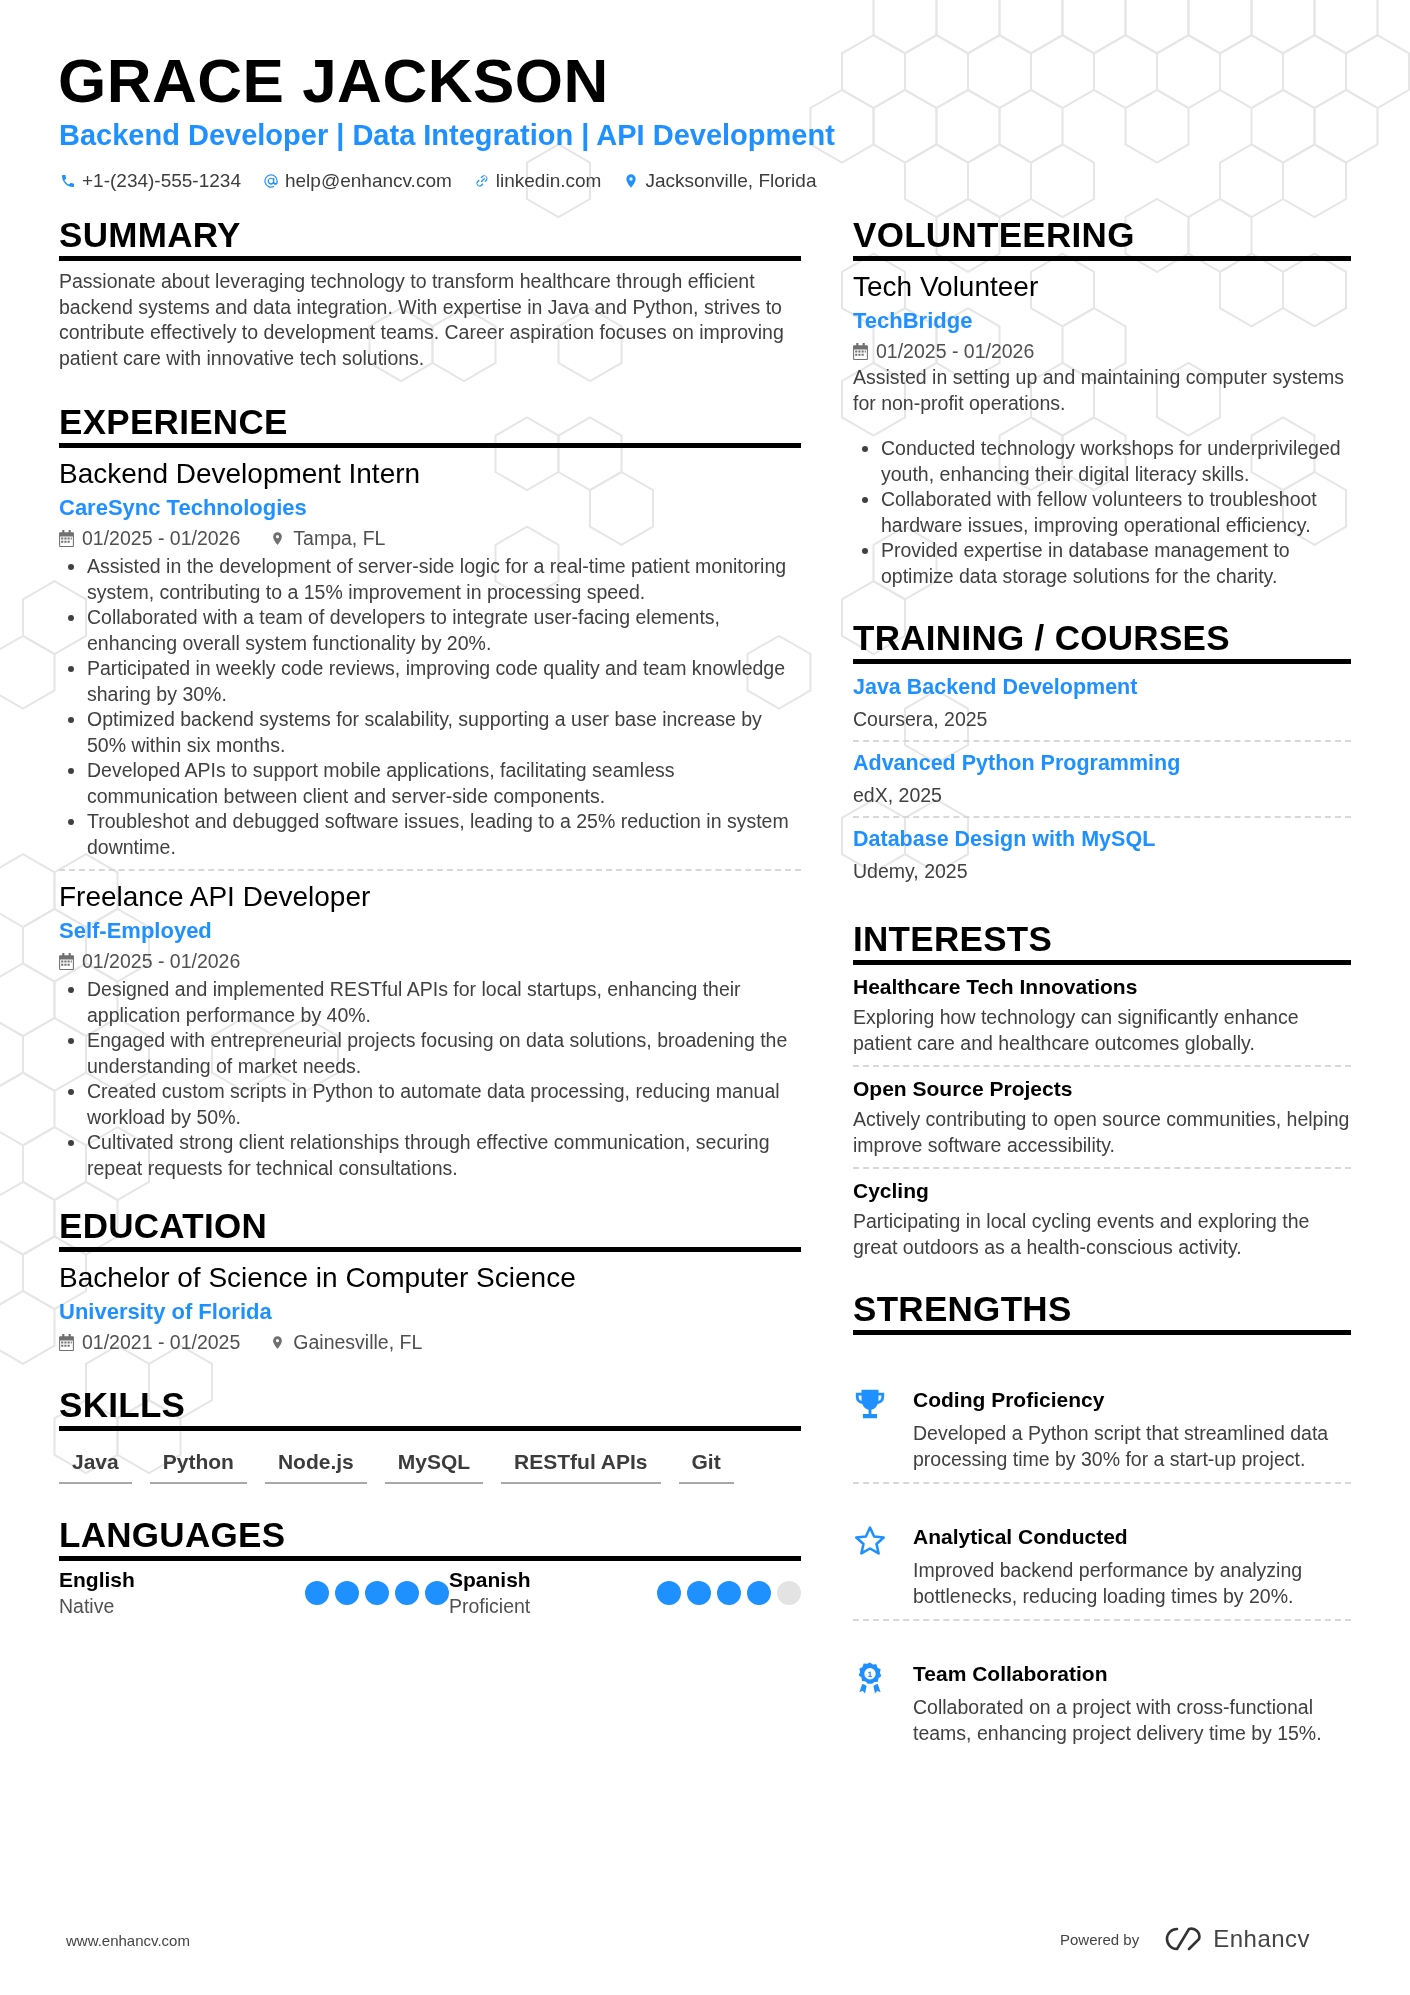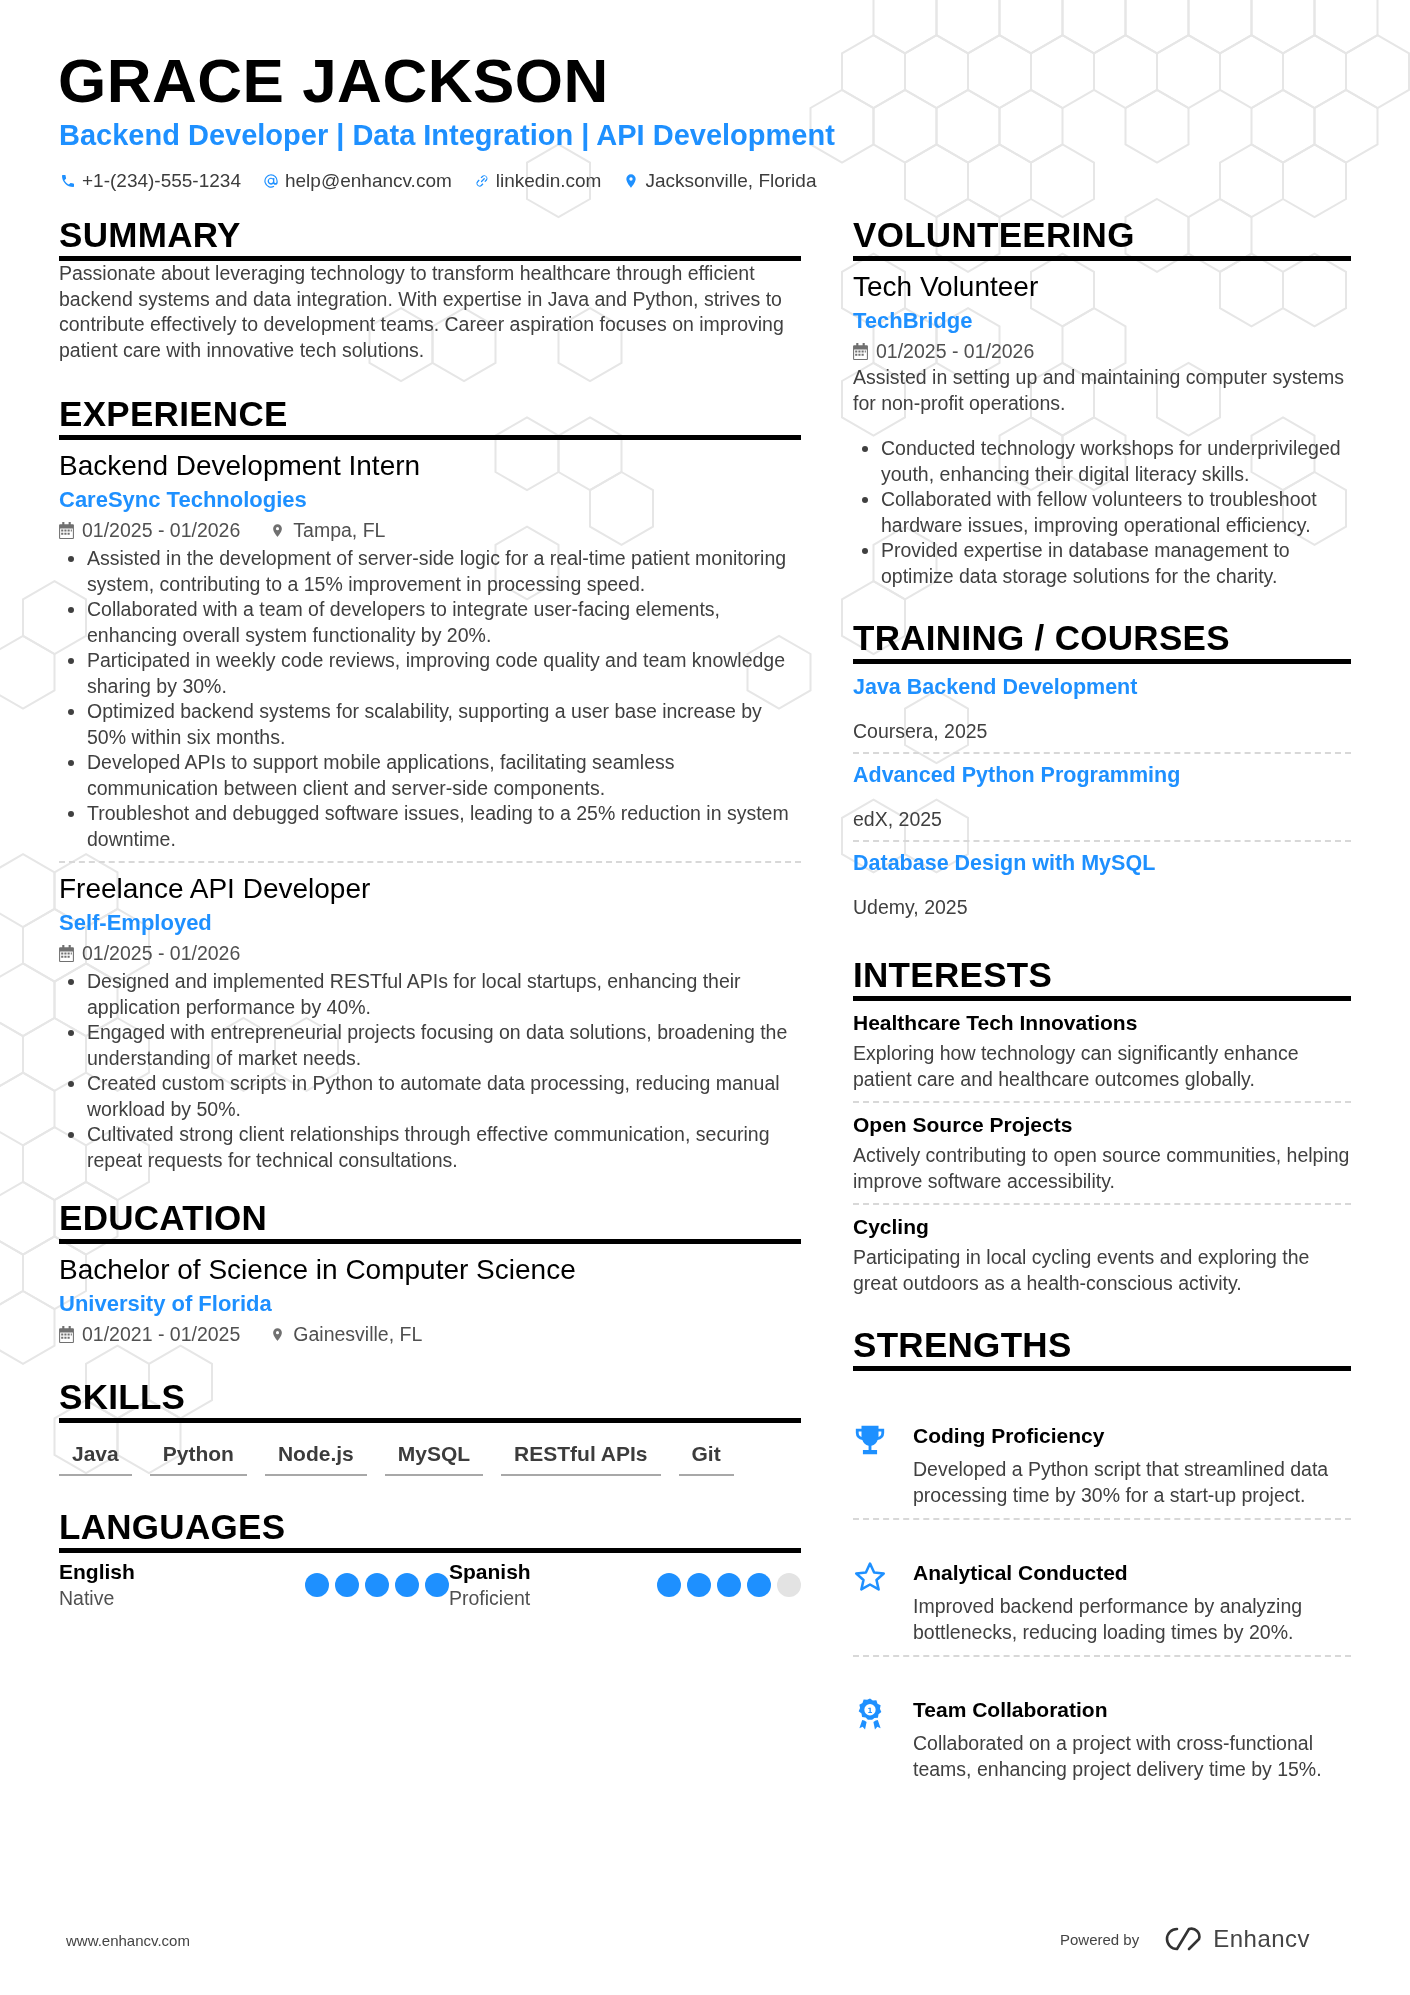--- a/index.html
+++ b/index.html
@@ -13,21 +13,21 @@
   .contacts { position: absolute; left: 60px; top: 168px; display: flex; gap: 22px; font-size: 19px; font-weight: 400; color: #3c3c3c; line-height: 26px; }
   .contact { display: flex; align-items: center; gap: 6px; }
   .contact svg { width: 16px; height: 16px; fill: #1e90ff; }
 
   .col { position: absolute; }
   .col-left { left: 59px; top: 214px; width: 742px; }
   .col-right { left: 853px; top: 214px; width: 498px; }
 
   .section { margin-bottom: 30px; }
   .section-title { font-size: 35px; font-weight: 700; color: #000; margin: 0; line-height: 42px; border-bottom: 5px solid #000; padding-bottom: 0px; letter-spacing: 0.3px; }
-  .section-body { padding-top: 0; }
+  .section-body { padding-top: 8px; }
 
   .text { font-size: 19.5px; line-height: 25.5px; color: #404040; }
   .entry-title { font-size: 28px; line-height: 36px; color: #000; margin-top: 2px; }
   .entry-company { font-size: 22px; font-weight: 700; color: #1e90ff; line-height: 30px; margin-top: 1px; }
   .meta { display: flex; gap: 30px; font-size: 19.5px; color: #505050; line-height: 28px; margin-top: 1px; }
   .meta-item { display: flex; align-items: center; gap: 8px; }
   .meta-item svg { width: 15px; height: 17px; fill: #707070; }
   ul.bullets { margin: 2px 0 0 0; padding-left: 28px; }
   ul.bullets li { font-size: 19.5px; line-height: 25.5px; color: #404040; padding-left: 0px; }
   .divider { border-top: 2px dashed #d8d8d8; margin: 9px 0 8px 0; height: 0; }
@@ -39,21 +39,21 @@
   .lang-name { font-size: 21px; font-weight: 700; color: #000; line-height: 26px; }
   .lang-level { font-size: 19.5px; color: #505050; line-height: 26px; }
   .dots { display: flex; gap: 6px; }
   .dot { width: 24px; height: 24px; border-radius: 50%; background: #1e90ff; }
   .dot.off { background: #e3e3e3; }
 
   .skills { display: flex; gap: 18px; margin-top: 12px; }
   .skill { font-size: 21px; font-weight: 700; color: #3c3c3c; padding: 6px 13px 7px 13px; border-bottom: 2px solid #a8a8a8; line-height: 26px; }
 
   .course-title { font-size: 21.5px; font-weight: 700; color: #1e90ff; line-height: 30px; }
-  .course-sub { font-size: 19.5px; color: #404040; line-height: 30px; margin-top: 14px; }
+  .course-sub { font-size: 19.5px; color: #404040; line-height: 30px; margin-top: 2px; }
 
   .interest-title { font-size: 21px; font-weight: 700; color: #000; line-height: 28px; }
   .interest-desc { margin-top: 4px; }
 
   .strength { display: flex; margin-top: 38px; }
   .strength-icon { width: 60px; flex: none; padding-top: 2px; }
   .strength-icon svg { width: 34px; height: 34px; fill: #1e90ff; }
   .strength-title { font-size: 21px; font-weight: 700; color: #000; line-height: 30px; }
   .strength-desc { margin-top: 6px; }
 

